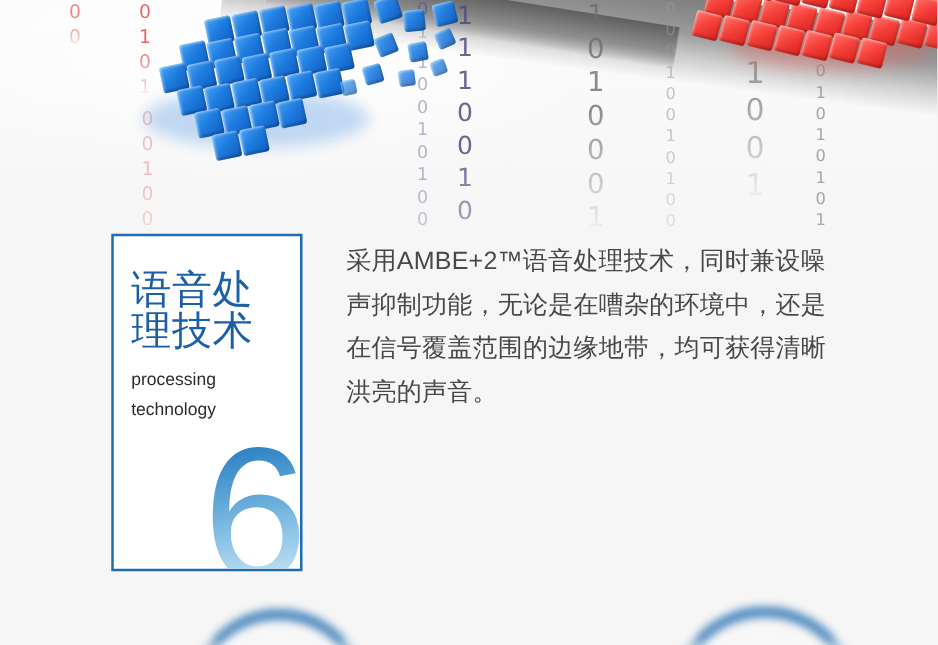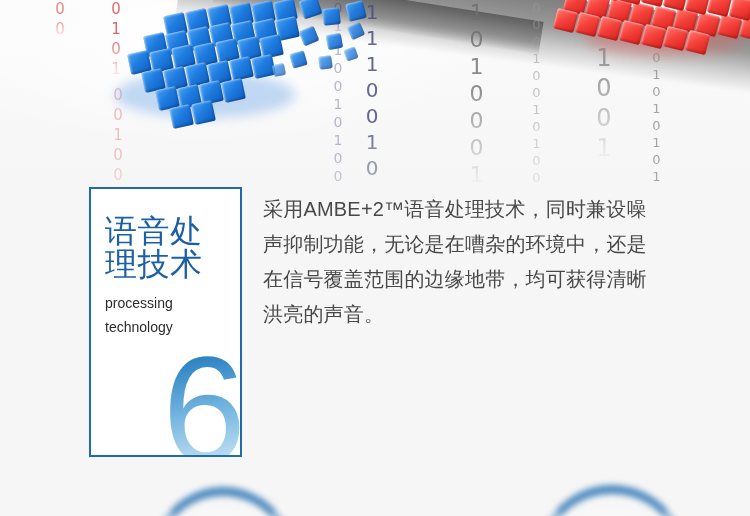--- a/index.html
+++ b/index.html
@@ -138,21 +138,21 @@
     -webkit-background-clip: text;
     background-clip: text;
     color: transparent;
     -webkit-text-fill-color: transparent;
     user-select: none;
   }
 
   
   .para {
     position: absolute;
-    left: 263px; top: 192px;
+    left: 277px; top: 192px;
     width: 400px;
     color: #484848;
     font-size: 20px;
     line-height: 35px;
     letter-spacing: 0.2px;
   }
 
   
   .bubble {
     position: absolute;

